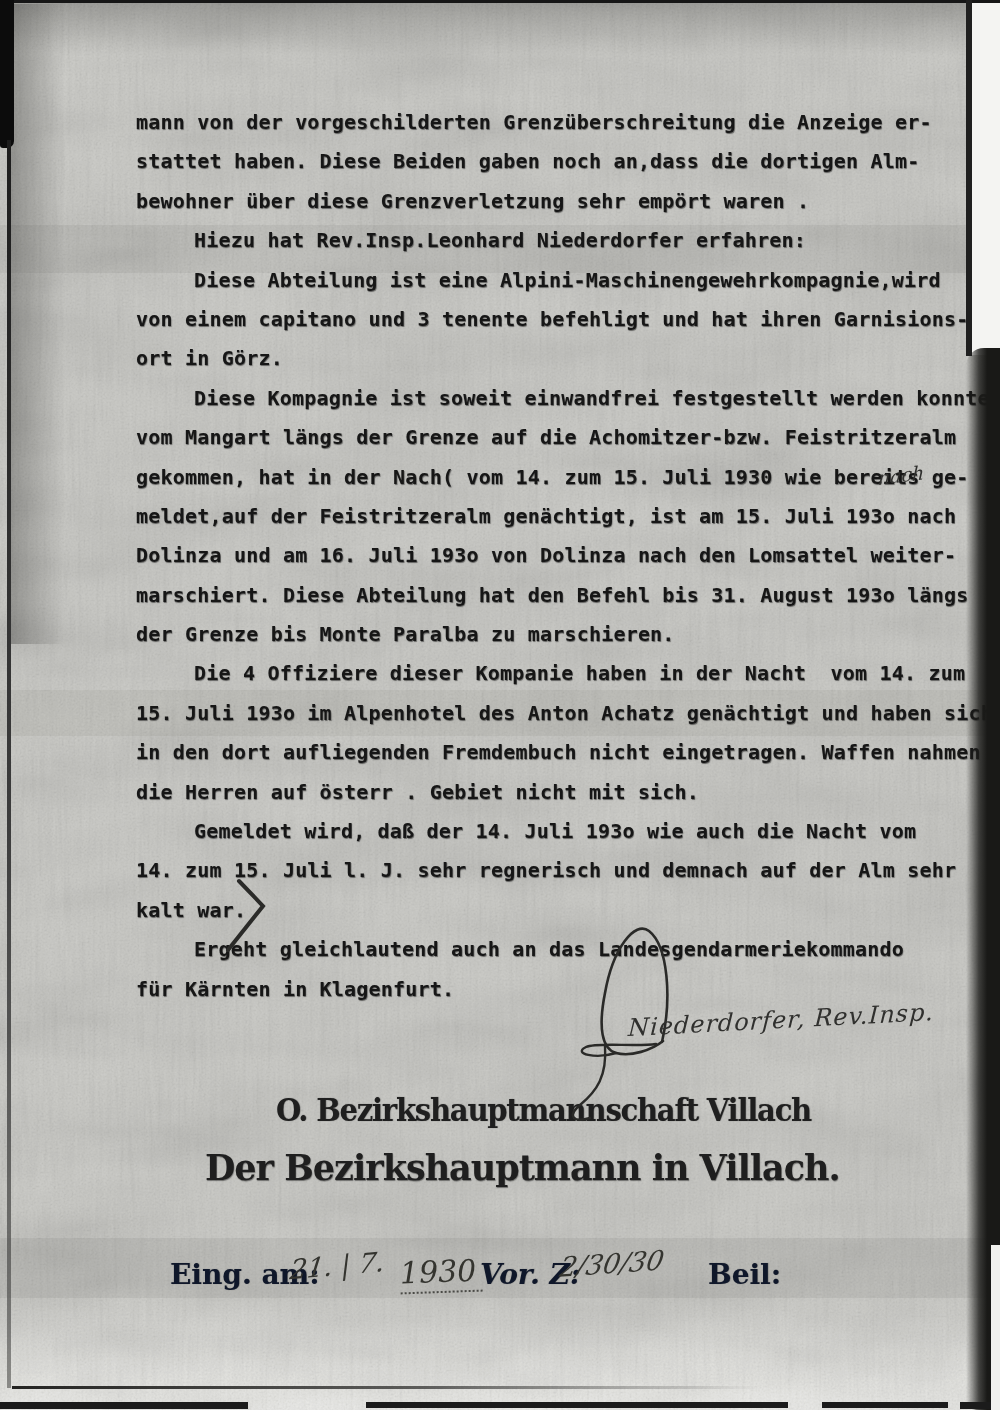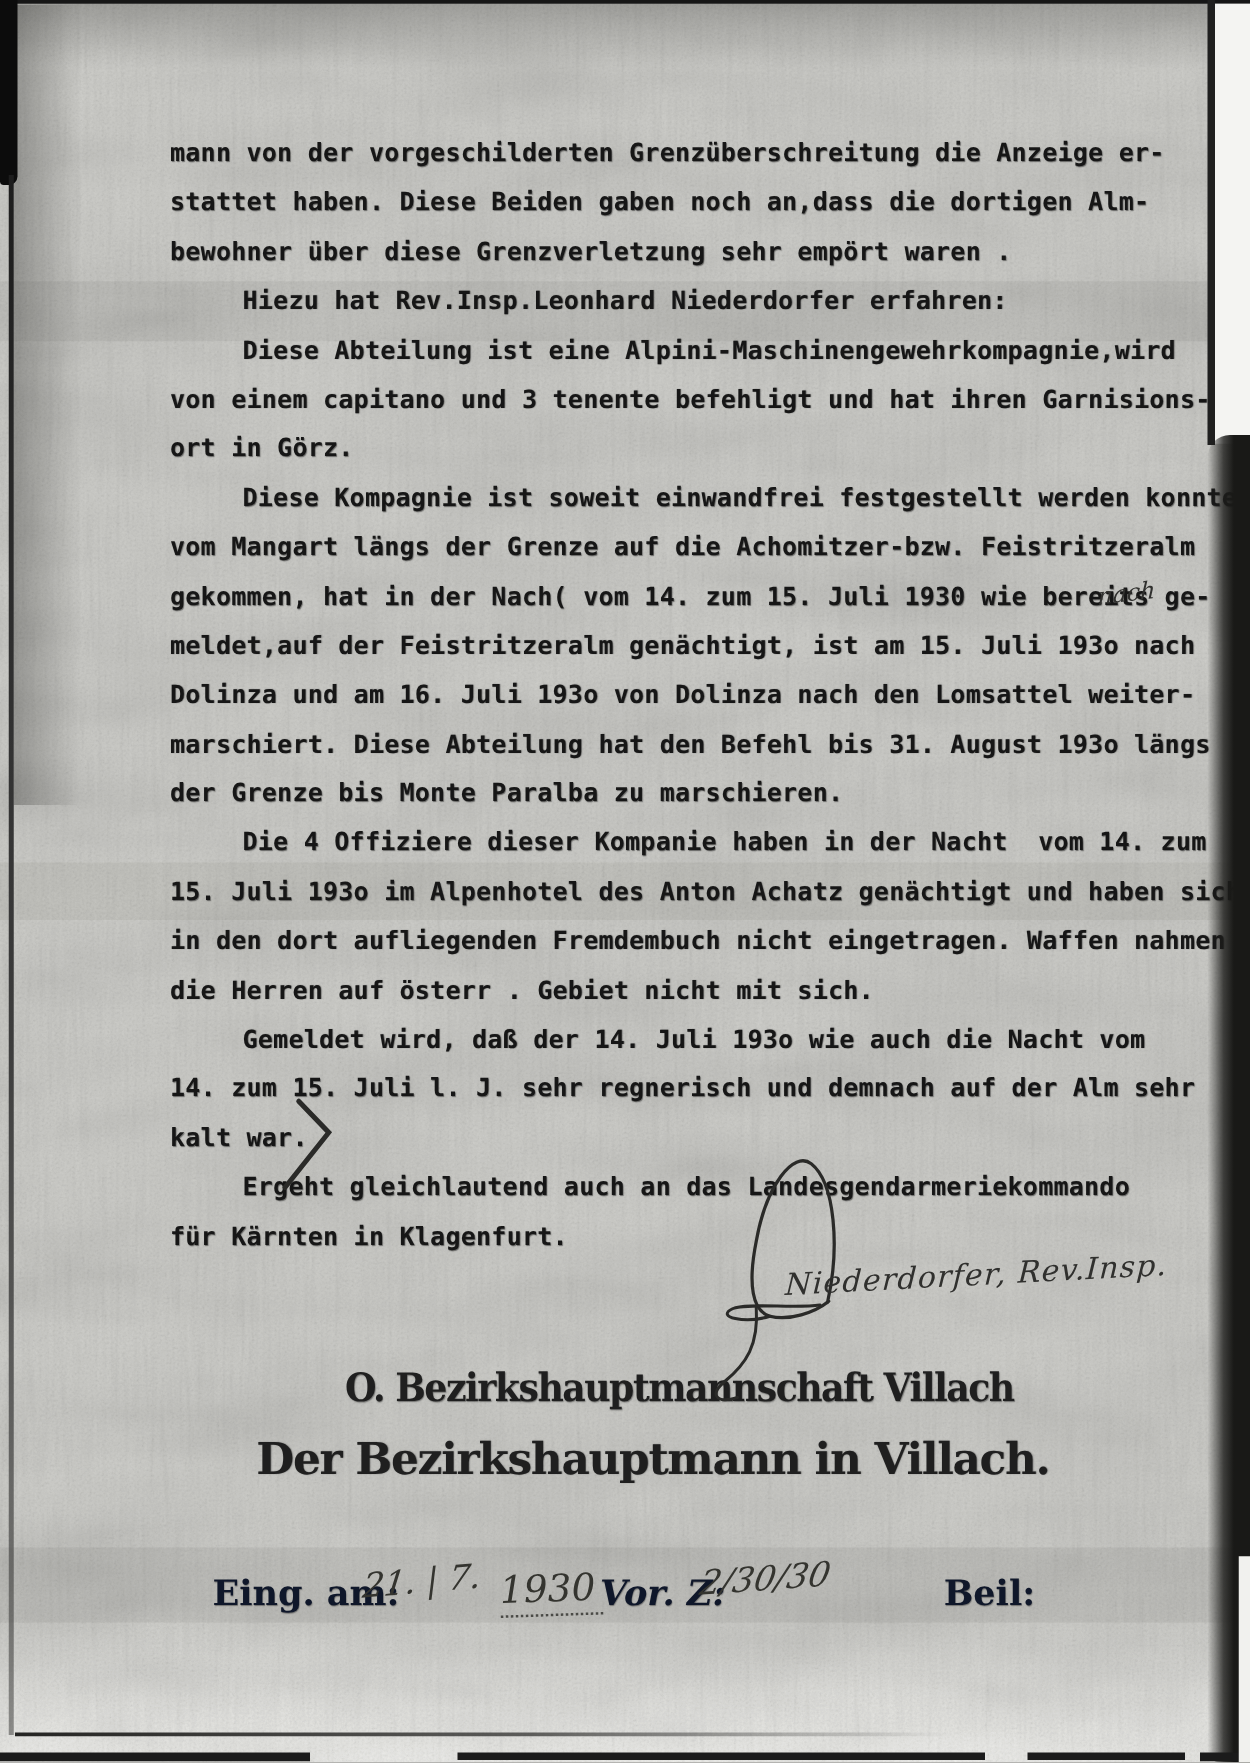--- a/index.html
+++ b/index.html
@@ -45,21 +45,21 @@
   }
   .stamp-office{left:276px;top:1093px;font-size:29px;letter-spacing:-1.2px;transform:scaleY(1.08);}
   .stamp-title{left:205px;top:1147px;font-size:35px;letter-spacing:-1px;}
   .stamp-row{position:absolute;left:0;top:1254px;width:1000px;height:44px;z-index:4;}
   .stamp-label{
     position:absolute;font-family:"DejaVu Serif", serif;font-weight:bold;
     font-size:28px;color:#0f172a;white-space:nowrap;text-shadow:.4px .4px .9px rgba(30,30,30,.45);
   }
   .lbl-eing{left:170px;top:4px;}
   .lbl-vorz{left:480px;top:4px;font-style:italic;}
-  .lbl-beil{left:708px;top:4px;margin-left:47px;}
+  .lbl-beil{left:708px;top:4px;}
   .hw-val{position:absolute;font-family:"DejaVu Serif", serif;font-style:italic;color:#34342f;white-space:nowrap;}
   .val-day{left:290px;top:-4px;font-size:27px;transform:rotate(-5deg) skewX(-12deg);}
   .val-year{left:400px;top:0px;font-size:30px;transform:rotate(-2deg);border-bottom:2px dotted #4a4a46;padding:0 6px 2px 0;}
   .val-ref{left:560px;top:-6px;font-size:27px;transform:rotate(-4deg) skewX(-14deg);}
   
   .edge{position:absolute;z-index:7;pointer-events:none;}
   .edge-top{left:0;top:0;width:1000px;height:3px;background:#161616;}
   .edge-left-corner{left:0;top:0;width:14px;height:148px;background:#0c0c0c;border-radius:0 0 7px 3px;}
   .edge-left-line{left:7px;top:140px;width:4px;height:1248px;
     background:linear-gradient(to bottom,#1d1d1d,#3c3c3c 55%,rgba(70,70,68,.55));}

